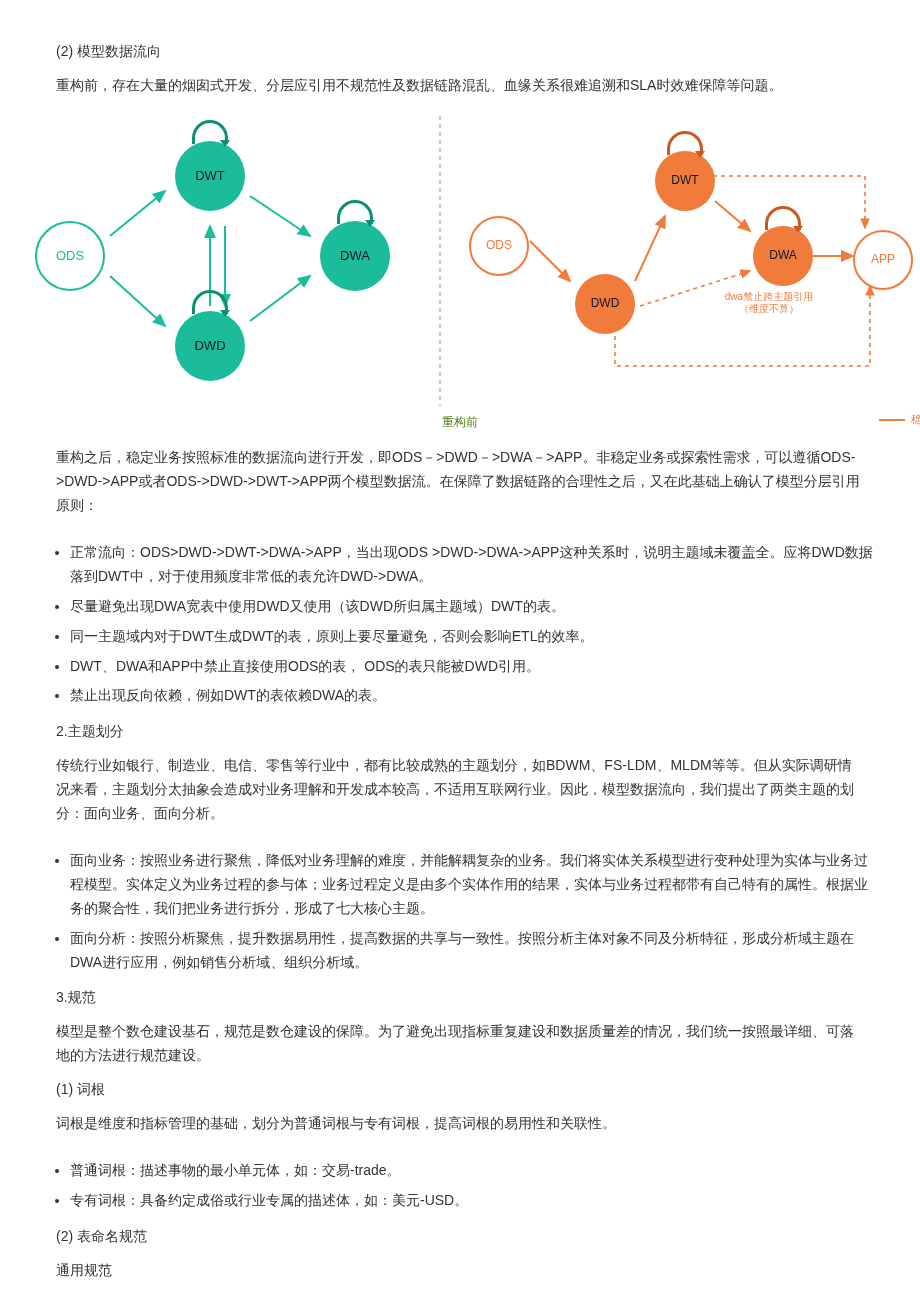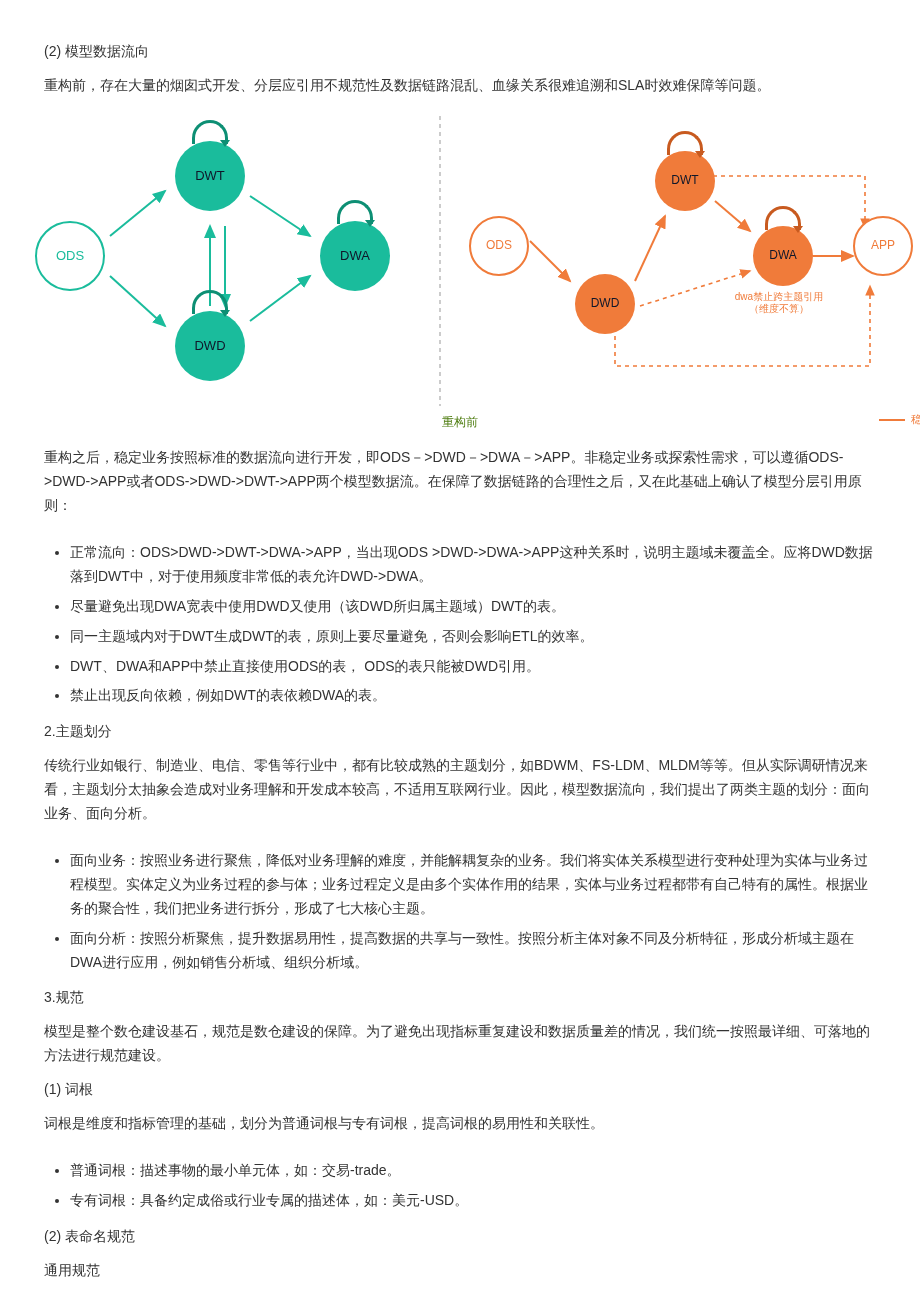--- a/index.html
+++ b/index.html
@@ -5,21 +5,21 @@
     * { box-sizing: border-box; margin: 0; padding: 0; }
     body {
       font-family: -apple-system, BlinkMacSystemFont, "Segoe UI", "PingFang SC", "Hiragino Sans GB", "Microsoft YaHei", sans-serif;
       font-size: 14px;
       line-height: 1.7;
       color: #333;
       background: #fff;
       padding: 30px 40px;
       width: 920px;
     }
-    p { margin: 10px 4px; }
+    p { margin: 10px 16px; }
     ul { margin: 24px 0 12px 30px; }
     li { margin: 6px 0; list-style-type: disc; }
 
     .diagram-row {
       display: flex;
       gap: 8px;
       margin: 18px 0 6px 0;
       justify-content: center;
     }
     .diagram-box {
@@ -157,22 +157,22 @@
         <path d="M160 212 L160 250 L415 250 L415 170"></path>
         <path d="M250 60 L410 60 L410 112"></path>
       </g>
     </svg>
     <div class="node small orange-outline" style="left:14px; top:100px;">ODS</div>
     <div class="node small orange" style="left:120px; top:158px;">DWD</div>
     <div class="node small orange" style="left:200px; top:35px;">DWT</div>
     <div class="selfloop orange-c" style="left:212px; top:15px;"></div>
     <div class="node small orange" style="left:298px; top:110px;">DWA</div>
     <div class="selfloop orange-c" style="left:310px; top:90px;"></div>
-    <div class="node small orange-outline" style="left:398px; top:100px;text-align:center;">APP</div>
-    <div class="note-txt" style="left:274px; top:175px; width:100px;">dwa禁止跨主题引用（维度不算）</div>
+    <div class="node small orange-outline" style="left:398px; top:114px;text-align:center;">APP</div>
+    <div class="note-txt" style="left:264px; top:175px; width:100px;">dwa禁止跨主题引用（维度不算）</div>
     <div class="legend-col">
       <div class="legend-item">
           <span class="legend-line"></span>
           <span style="color:#f07b3a;">稳定业务</span>
         </div>
     </div>
   </div>
 </div>
 
 <div class="caption-row">

